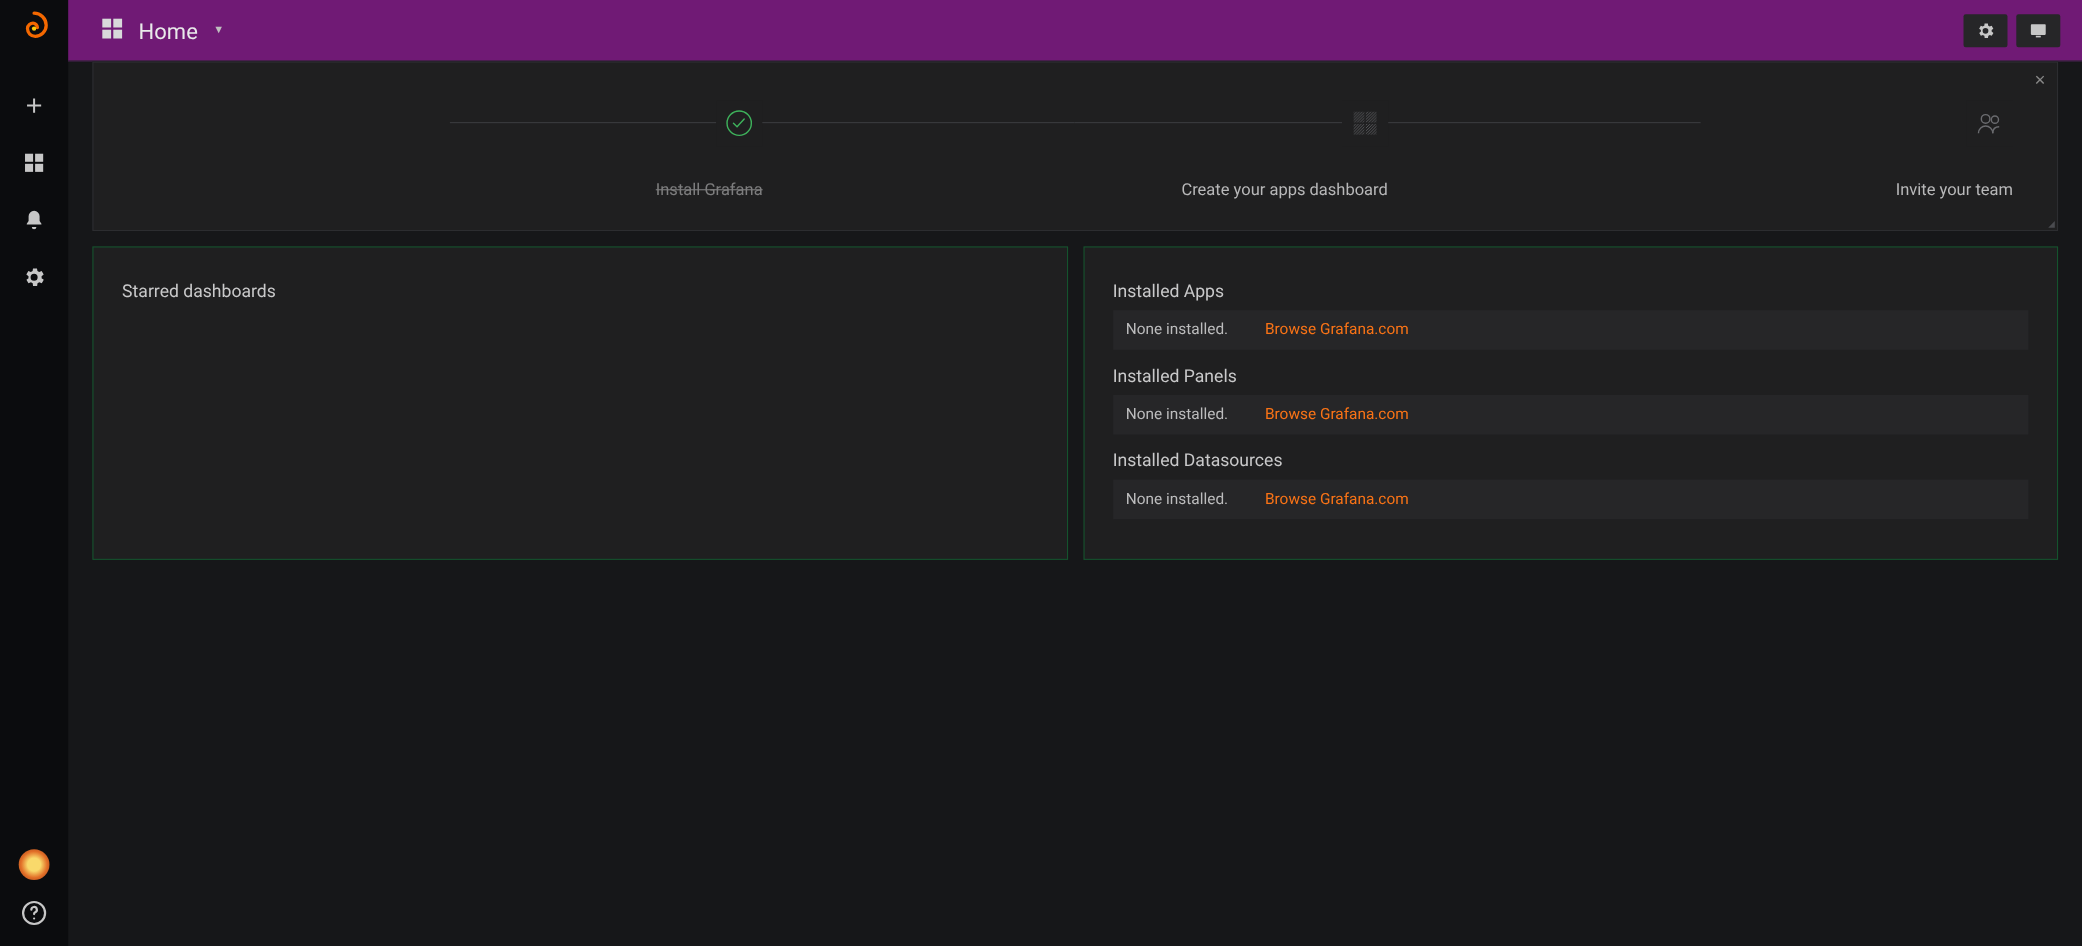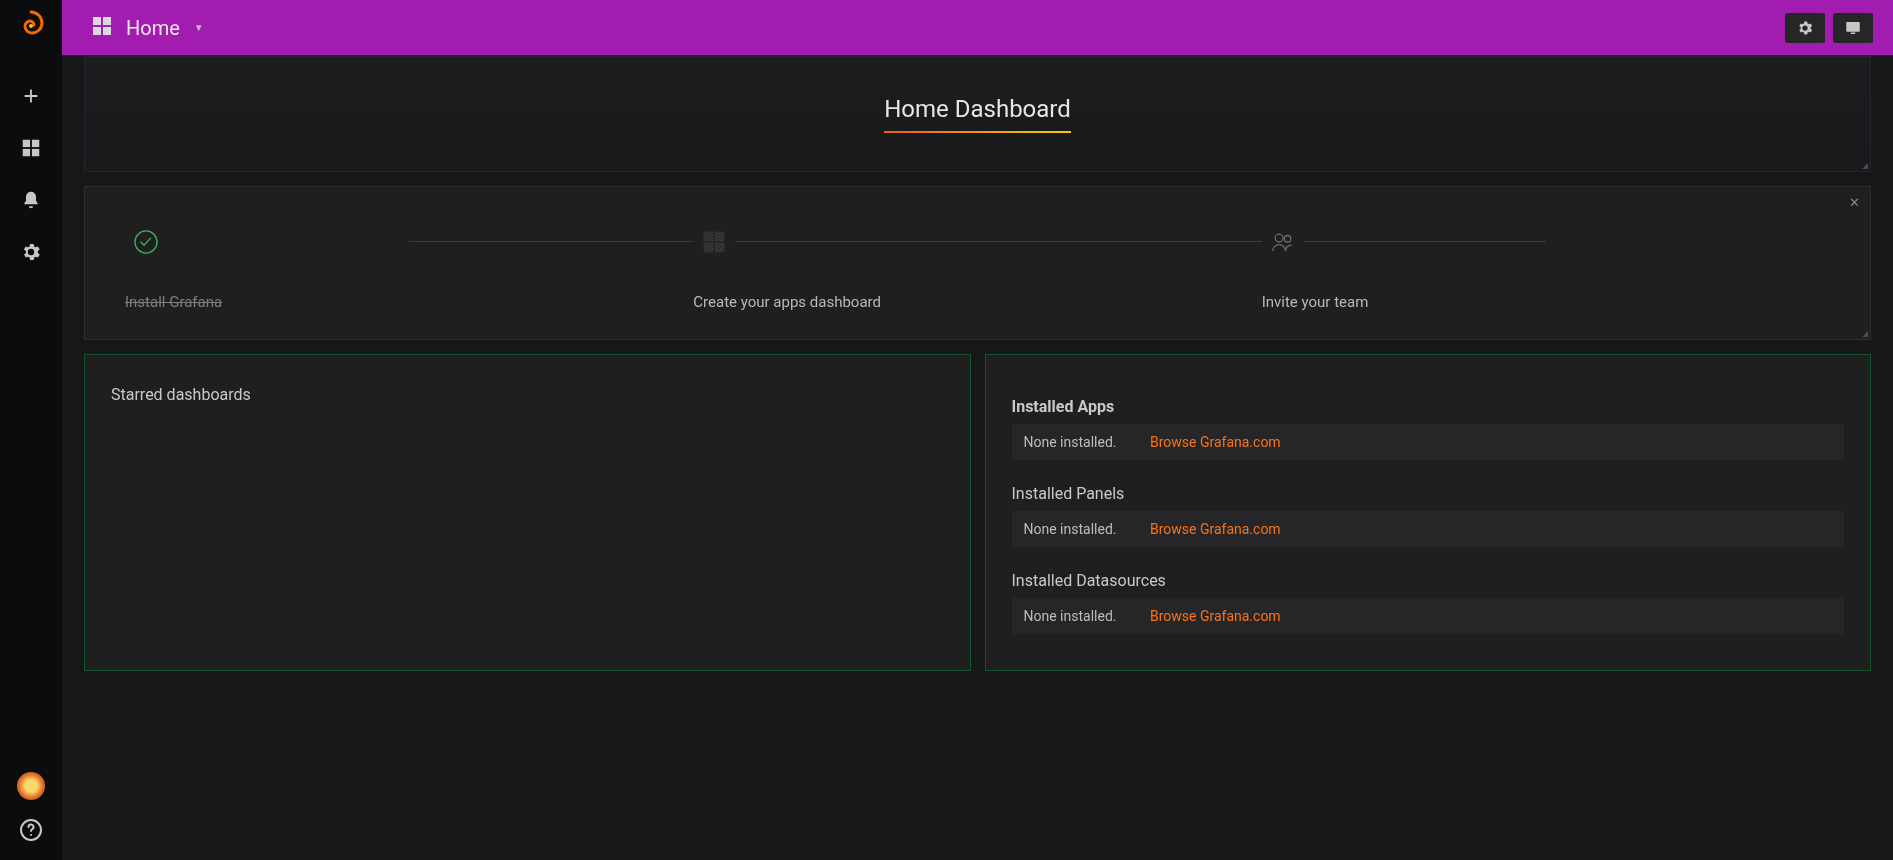--- a/index.html
+++ b/index.html
@@ -48,21 +48,21 @@
   }
   
   .main {
     flex: 1;
     display: flex;
     flex-direction: column;
   }
   
   .topbar {
     height: 56px;
-    background: #a21caf;
+    background: #701a75;
     border-bottom: 1px solid #202226;
     display: flex;
     align-items: center;
     padding: 0 20px 0 28px;
   }
   .breadcrumb {
     display: flex; align-items: center; gap: 12px;
     cursor: pointer;
   }
   .breadcrumb .bc-icon { color: #d8d9da; }
@@ -115,21 +115,21 @@
   .gs-row {
     display: flex;
     justify-content: space-around;
     align-items: flex-start;
     position: relative;
   }
   .gs-step {
     flex: 1;
     display: flex;
     flex-direction: column;
-    align-items: flex-start;
+    align-items: flex-end;
     gap: 30px;
     position: relative;
   }
   .gs-step:not(:last-child)::after {
     content: "";
     position: absolute;
     top: 20px;
     left: 50%;
     width: 100%;
     height: 1px;
@@ -169,23 +169,23 @@
     padding: 30px 26px;
   }
   .col-panel h3 {
     font-size: 16px; font-weight: 400;
     color: #c9c9ca;
     margin-bottom: 10px;
   }
   .section-title {
     font-size: 16px; font-weight: 400;
     color: #c9c9ca;
-    margin-top: 24px; margin-bottom: 8px;
-  }
-  .section-title:first-child { margin-top: 12px; font-weight: bold; }
+    margin-top: 14px; margin-bottom: 8px;
+  }
+  .section-title:first-child { margin-top: 0; }
   .empty-box {
     background: #262628;
     padding: 10px 12px;
     font-size: 14px;
     color: #bcbcbd;
     margin-bottom: 6px;
   }
   .empty-box .link { color: #f97316; font-weight: 400; cursor: pointer; margin-left: 30px; }
   .resize-handle {
     position: absolute;
@@ -269,26 +269,20 @@
     </div>
     <div class="tb-btn">
       <svg viewBox="0 0 24 24" width="18" height="18" fill="currentColor">
         <rect x="3" y="4" width="18" height="13" rx="1"></rect>
           <rect x="9" y="18" width="6" height="2"></rect>
       </svg>
     </div>
   </header>
 
   <div class="content">
-    <div class="hero-panel panel" style="padding:0 0 18px;">
-      <div class="page-title-wrap">
-        <span class="page-title">Home Dashboard</span>
-      </div>
-      <div class="resize-handle"></div>
-    </div>
 
     <div class="panel gs-panel">
       <span class="gs-close">✕</span>
       <div class="gs-row">
 
         <div class="gs-step done">
           <div class="gs-icon-wrap">
             <svg viewBox="0 0 40 40" width="38" height="38" fill="none" stroke="#3eb15b" stroke-width="2">
               <circle cx="20" cy="20" r="17"></circle>
                 <path d="M12 20l5 5 10-11" stroke-linecap="round"></path>

